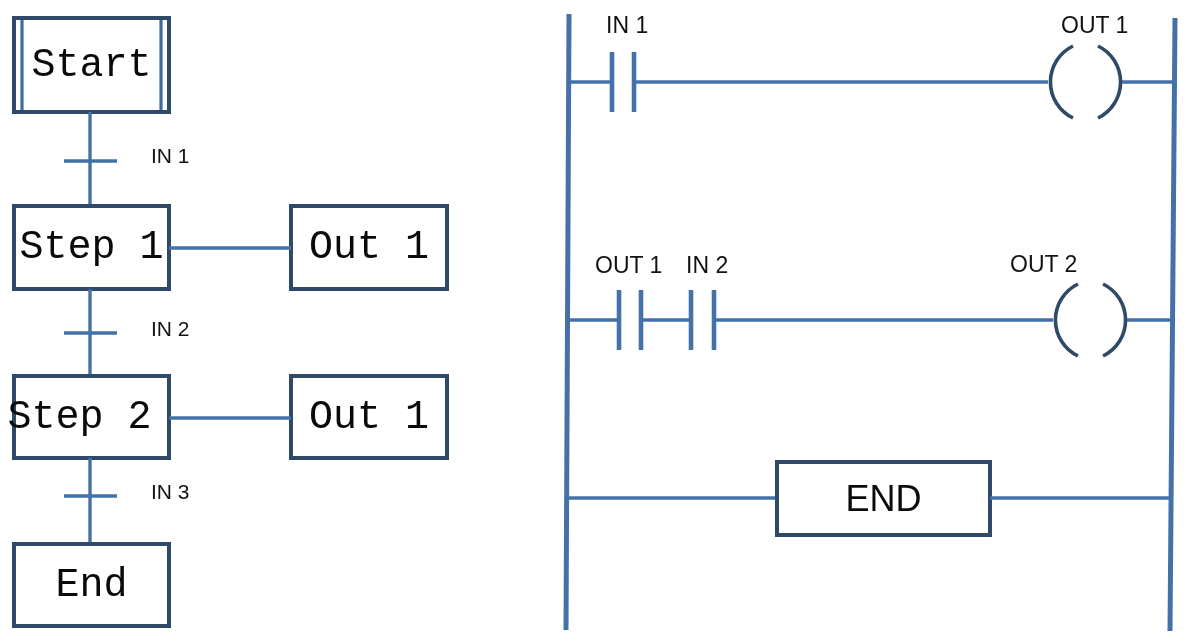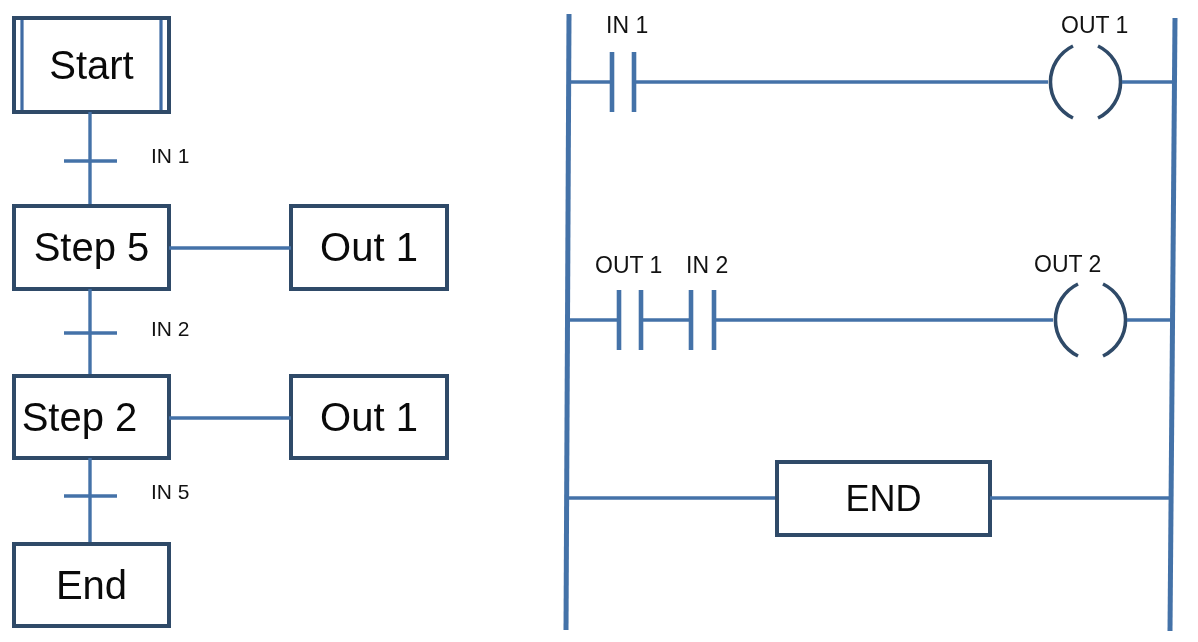--- a/index.html
+++ b/index.html
@@ -39,21 +39,21 @@
   .node-label {
     position: absolute;
     display: flex;
     align-items: center;
     justify-content: center;
     font-family: "Liberation Sans", sans-serif;
     color: #0a0a0a;
     white-space: nowrap;
     pointer-events: none;
   }
-  .box-label     { font-size: 40px; letter-spacing: 0px; }
+  .box-label     { font-size: 40px; letter-spacing: 0px; font-family: Liberation Mono, monospace; }
   .box-label-sm  { font-size: 36px; }
   .tag-label {
     position: absolute;
     font-family: "Liberation Sans", sans-serif;
     font-size: 21px;
     color: #121212;
     white-space: nowrap;
   }
   .tag-label-lg {
     position: absolute;
@@ -148,45 +148,45 @@
     <g>
       <line class="rung-line" x1="567" y1="498" x2="777" y2="498"></line>
       <rect class="box-stroke" x="777" y="462" width="213" height="73"></rect>
       <line class="rung-line" x1="990" y1="498" x2="1172" y2="498"></line>
     </g>
 
   </svg>
 
   <div class="node-label box-label" style="left:14px; top:18px; width:155px; height:94px;">Start</div>
 
-  <div class="node-label box-label" style="left:14px; top:206px; width:155px; height:83px;">Step 5</div>
+  <div class="node-label box-label" style="left:14px; top:206px; width:155px; height:83px;">Step 1</div>
 
   <div class="node-label box-label" style="left:291px; top:206px; width:156px; height:83px;">Out 1</div>
 
   <div class="node-label box-label" style="left:2px; top:376px; width:155px; height:82px;">Step 2</div>
 
   <div class="node-label box-label" style="left:291px; top:376px; width:156px; height:82px;">Out 1</div>
 
   <div class="node-label box-label" style="left:14px; top:544px; width:155px; height:82px;">End</div>
 
   <div class="tag-label" style="left:151px; top:144px;">IN 1</div>
 
   <div class="tag-label" style="left:151px; top:317px;">IN 2</div>
 
-  <div class="tag-label" style="left:151px; top:480px;">IN 5</div>
+  <div class="tag-label" style="left:151px; top:480px;">IN 3</div>
 
   <div class="tag-label-lg" style="left:606px; top:12px;">IN 1</div>
 
   <div class="tag-label-lg" style="left:1061px; top:12px;">OUT 1</div>
 
   <div class="tag-label-lg" style="left:595px; top:252px;">OUT 1</div>
 
   <div class="tag-label-lg" style="left:686px; top:252px;">IN 2</div>
 
-  <div class="tag-label-lg" style="left:1034px; top:251px;">OUT 2</div>
+  <div class="tag-label-lg" style="left:1010px; top:251px;">OUT 2</div>
 
   <div class="node-label box-label-sm" style="left:777px; top:462px; width:213px; height:73px;">END</div>
 
   <div class="hit" style="left:14px; top:18px; width:155px; height:94px;"></div>
   <div class="hit" style="left:14px; top:206px; width:155px; height:83px;"></div>
   <div class="hit" style="left:291px; top:206px; width:156px; height:83px;"></div>
   <div class="hit" style="left:14px; top:376px; width:155px; height:82px;"></div>
   <div class="hit" style="left:291px; top:376px; width:156px; height:82px;"></div>
   <div class="hit" style="left:14px; top:544px; width:155px; height:82px;"></div>
   <div class="hit" style="left:606px; top:50px; width:34px; height:64px;"></div>

